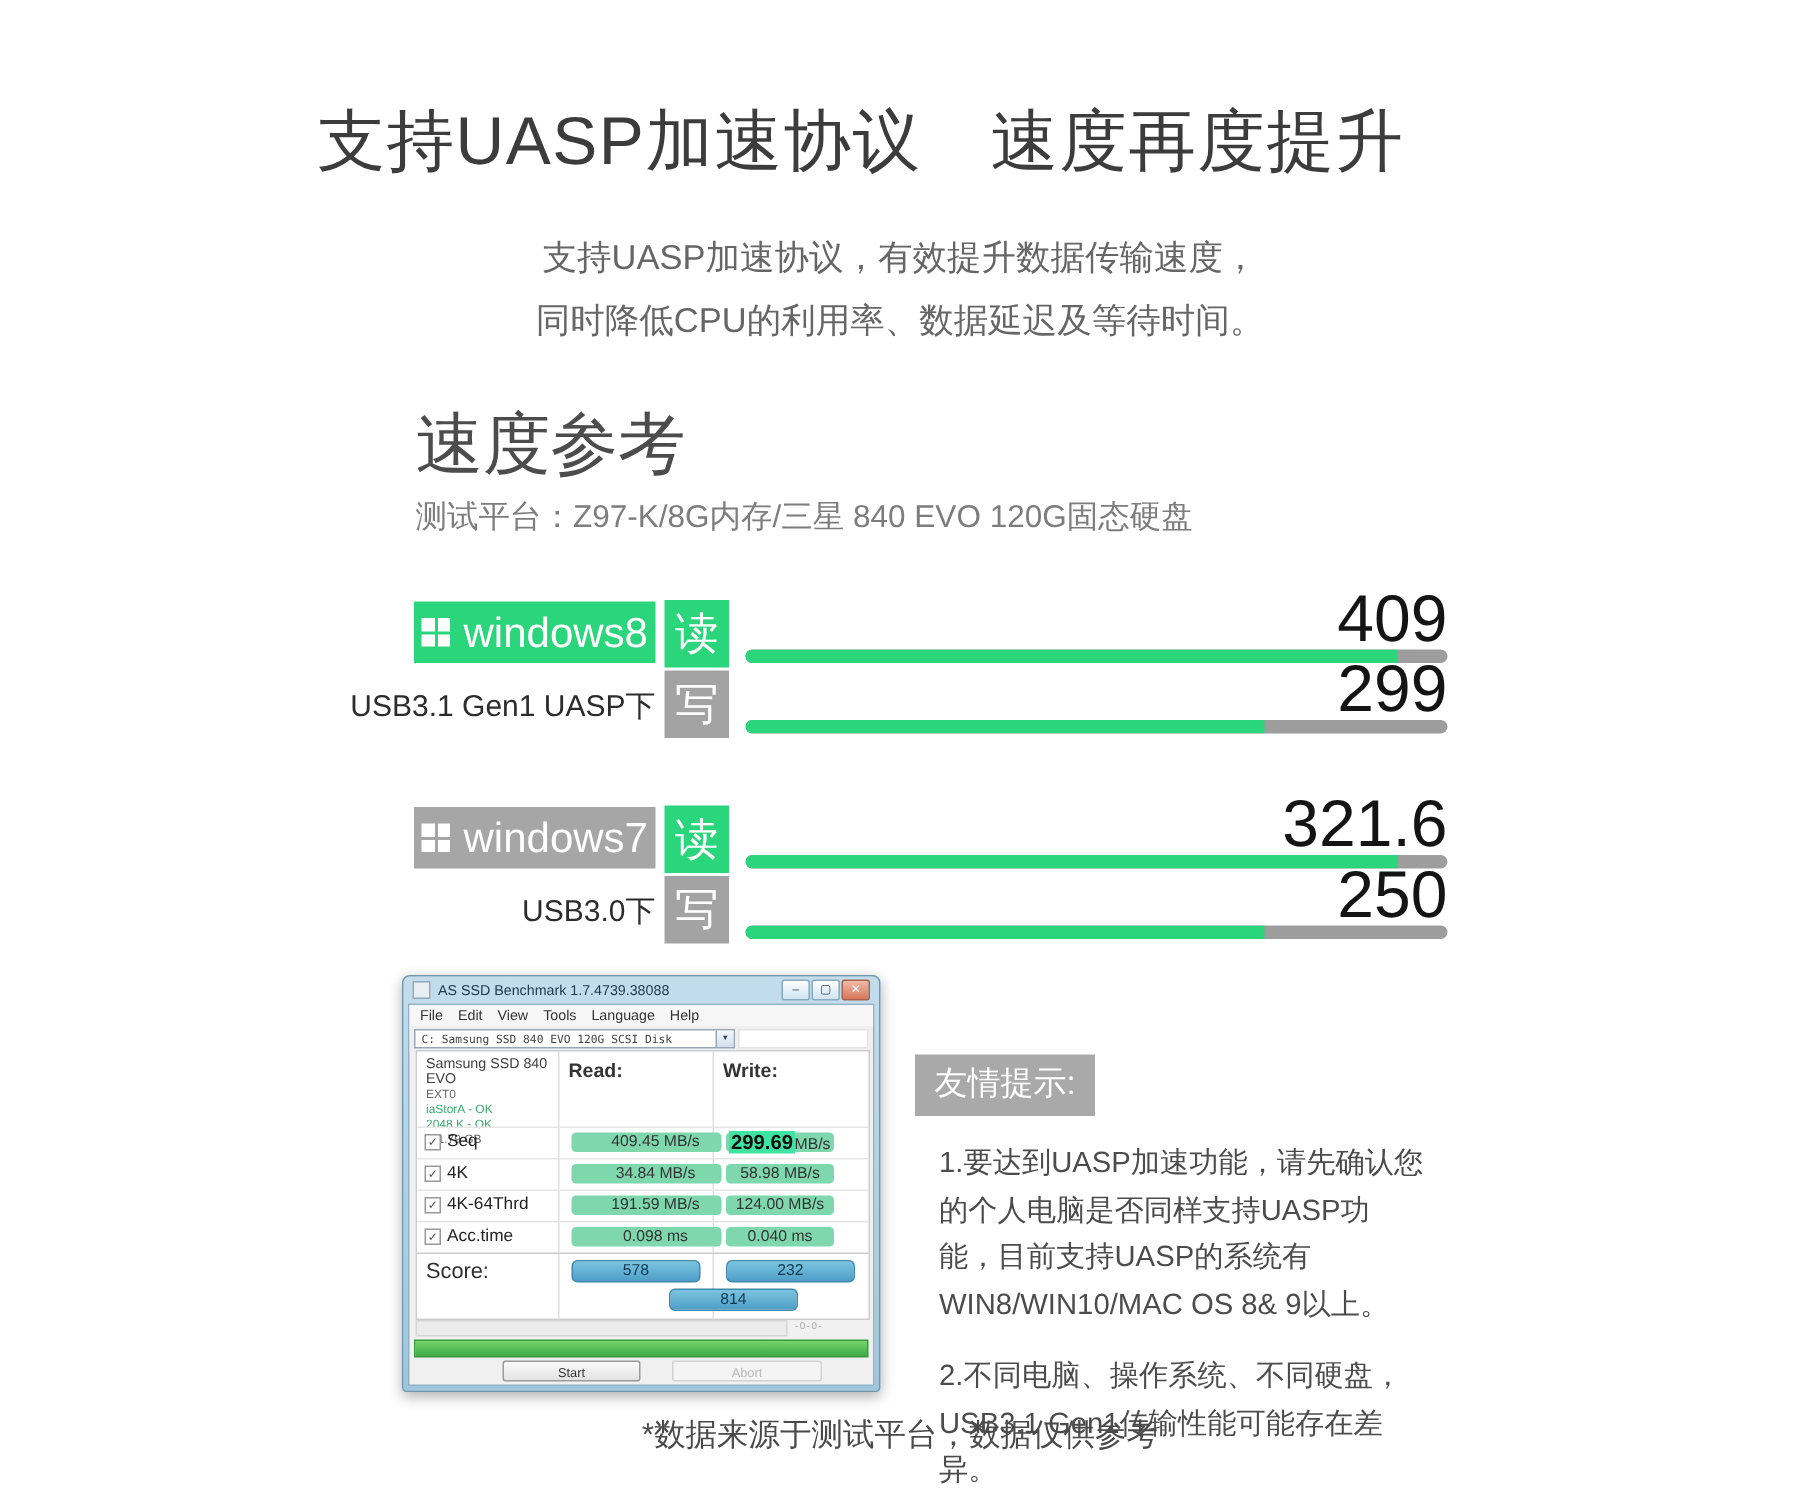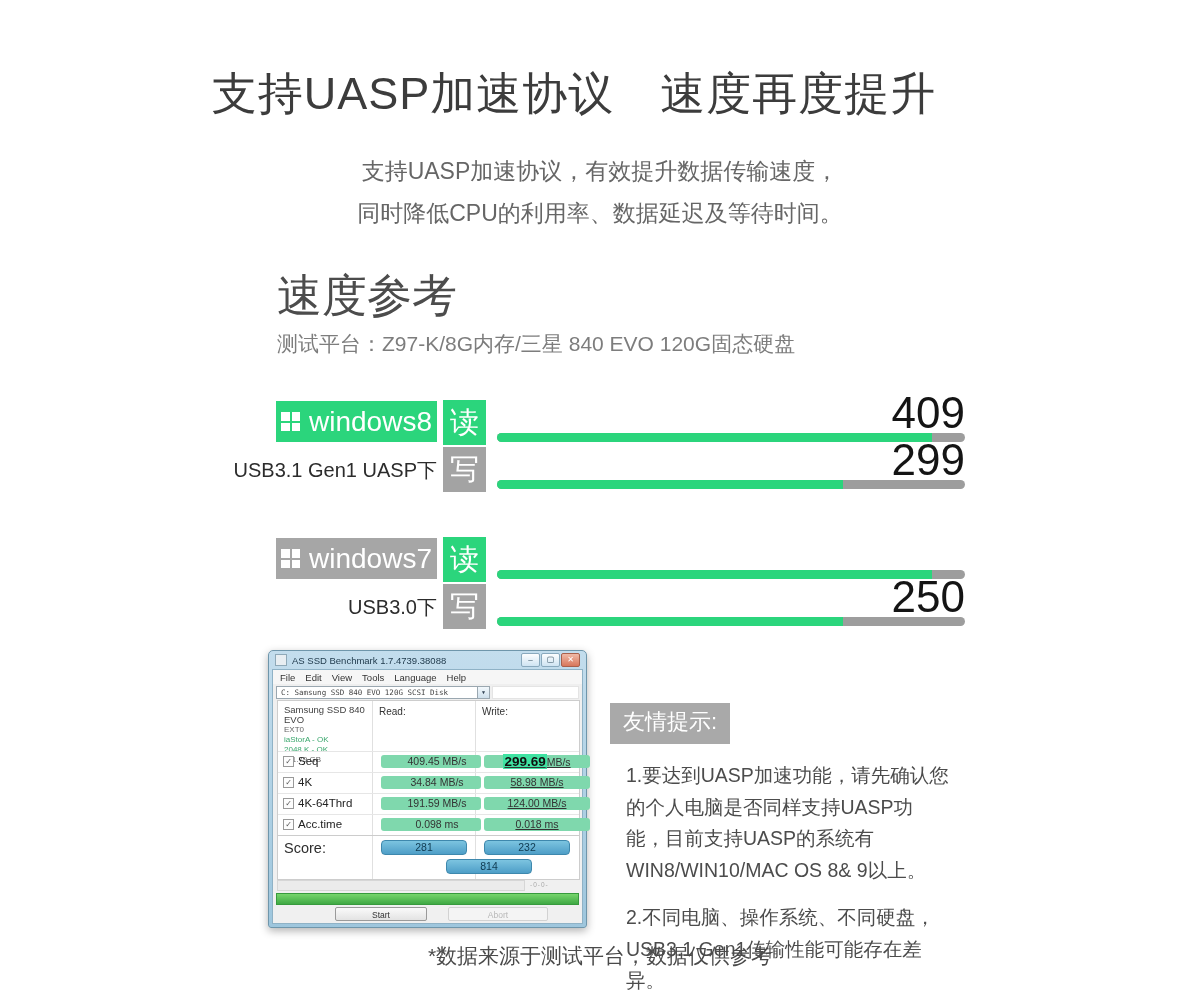--- a/index.html
+++ b/index.html
@@ -82,33 +82,33 @@
   .toolbar-blank{flex:1;height:11px;background:#fff;margin-left:2px;border:1px solid #e4e4e4;}
 
   .bench-table{top:30px;left:4px;width:301px;height:178px;background:#fff;
     border:1px solid #cdcdcd;font-size:12px;color:#333;}
   .col-div{top:0;bottom:0;width:1px;background:#e0e0e0;}
   .cd1{left:94px;} .cd2{left:197px;}
   .info-cell{left:6px;top:4px;width:86px;line-height:10px;}
   .info-0{font-size:9.5px;color:#3f3f3f;}
   .info-sm{font-size:8px;color:#666;}
   .info-ok{font-size:8px;color:#3aa76d;}
-  .readwrite-h{top:5px;font-size:10px;color:#333;}
+  .readwrite-h{top:5px;font-size:13px;color:#333;font-weight:bold;}
   .read-h{left:101px;} .write-h{left:204px;}
 
   .b-row{left:0;right:0;height:21px;border-top:1px solid #e6e6e6;}
   .r0{top:50px;} .r1{top:71px;} .r2{top:92px;} .r3{top:113px;}
   .row-label{left:5px;top:3px;display:flex;gap:4px;align-items:center;
     font-size:11.5px;color:#222;}
   .cbx{width:9px;height:9px;border:1px solid #999;background:#fdfdfd;font-size:8px;
     line-height:9px;color:#555;text-align:center;flex:0 0 auto;}
   .pill{top:3px;height:13px;line-height:13px;text-align:center;background:#7fd8ad;
     border-radius:3px;font-size:10.5px;color:#333;}
   .pill-read{left:103px;width:88px;padding-left:12px;}
-  .pill-write{left:206px;width:106px;text-decoration:underline;}
+  .pill-write{left:206px;width:72px;}
   .hl{background:#3fe3a2;font-size:13.5px;font-weight:bold;color:#101010;padding:0 1px;}
   .seq-unit{font-size:10.5px;}
 
   .score-row{top:134px;left:0;right:0;bottom:0;border-top:1px solid #cccccc;}
   .score-label{left:6px;top:4px;font-size:14.5px;color:#2e2e2e;}
   .score-pill{height:13px;line-height:13px;text-align:center;
     background:linear-gradient(#7cc4e0,#4e9ec7);border:1px solid #3e88ad;
     border-radius:4px;font-size:10.5px;color:#0f3a50;}
   .sp-read{left:103px;top:4px;width:84px;}
   .sp-write{left:206px;top:4px;width:84px;}
@@ -175,20 +175,21 @@
         <span></span>
         <span></span>
         <span></span>
         <span></span>
       </span>
     <span>windows7</span>
   </div>
   <div class="abs rw-box rw-read">读</div>
   <div class="abs rw-box rw-write">写</div>
   <div class="abs cond-label">USB3.0下</div>
+  <div class="abs bar-value val-read">321.6</div>
   <div class="abs bar-track track-read">
     <div class="bar-fill" style="width: 93%;"></div>
   </div>
   <div class="abs bar-value val-write">250</div>
   <div class="abs bar-track track-write">
     <div class="bar-fill" style="width: 74%;"></div>
   </div>
 </div>
 
 <div class="abs bench">
@@ -255,26 +256,26 @@
           </span>
         <span class="abs pill pill-read">191.59 MB/s</span>
         <span class="abs pill pill-write">124.00 MB/s</span>
       </div>
       <div class="abs b-row r3">
         <span class="abs row-label">
             <span class="cbx">✓</span>
             <span>Acc.time</span>
           </span>
         <span class="abs pill pill-read">0.098 ms</span>
-        <span class="abs pill pill-write">0.018 ms</span>
+        <span class="abs pill pill-write">0.040 ms</span>
       </div>
 
       <div class="abs score-row">
         <span class="abs score-label">Score:</span>
-        <span class="abs score-pill sp-read">281</span>
+        <span class="abs score-pill sp-read">578</span>
         <span class="abs score-pill sp-write">232</span>
         <span class="abs score-pill sp-total">814</span>
       </div>
     </div>
 
     <div class="abs prog-track"></div>
     <div class="abs prog-timer">-0-0-</div>
     <div class="abs prog-green"></div>
     <button class="abs btn btn-start">Start</button>
     <button class="abs btn btn-abort">Abort</button>

